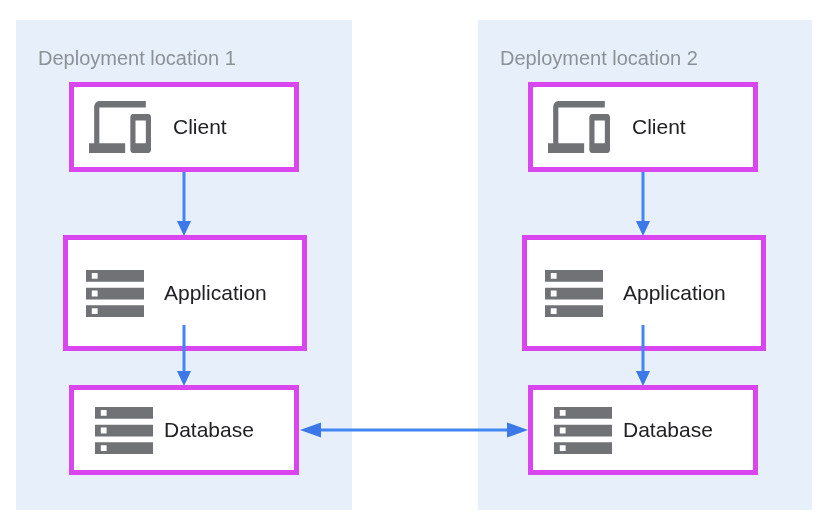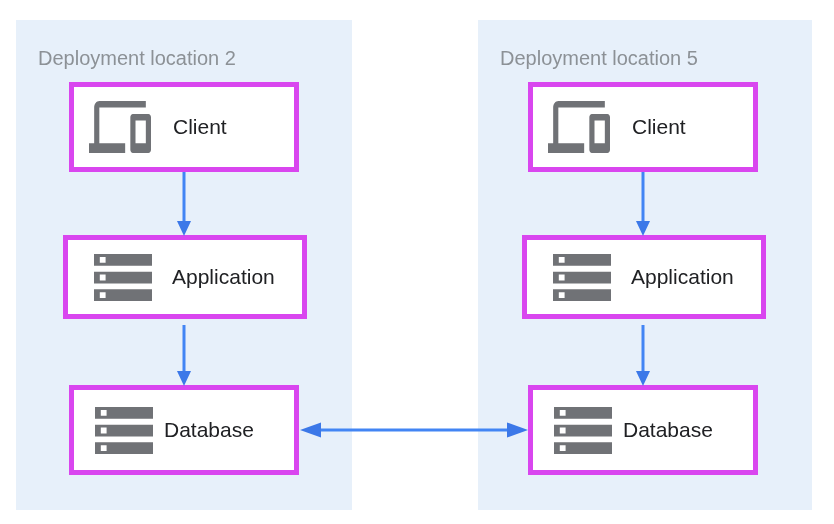--- a/index.html
+++ b/index.html
@@ -34,21 +34,21 @@
   }
   .node {
     position: absolute;
     background: #ffffff;
     border: 5px solid #d946ef;
     box-sizing: border-box;
     display: flex;
     align-items: center;
   }
   .node-client   { width: 230px; height: 90px; padding-left: 15px; }
-  .node-app      { width: 244px; height: 84px; padding-left: 26px; }
+  .node-app      { width: 244px; height: 116px; padding-left: 18px; }
   .node-db       { width: 230px; height: 90px; padding-left: 21px; }
   .node .icon { flex: 0 0 auto; display: block; }
   .node-client .node-label { margin-left: 22px; }
   .node-app .node-label    { margin-left: 20px; }
   .node-db .node-label     { margin-left: 11px; }
   .node-label {
     font-size: 21px;
     color: #202124;
     white-space: nowrap;
   }
@@ -67,25 +67,25 @@
   .arrows line    { stroke: #4285f4; stroke-width: 3; }
   .arrows polygon { fill: #3c78e8; }
   .icon-gray { fill: #707276; }
 </style>
 </head>
 <body>
 
 <div class="canvas">
 
   <div class="region region-1">
-    <div class="region-label">Deployment location 2</div>
+    <div class="region-label">Deployment location 1</div>
   </div>
 
   <div class="region region-2">
-    <div class="region-label">Deployment location 5</div>
+    <div class="region-label">Deployment location 2</div>
   </div>
 
   <div class="node node-client pos-client-1">
     <svg class="icon icon-gray" width="62" height="52" viewBox="0 4 24 16" preserveAspectRatio="none" aria-hidden="true">
       <path d="M4 6h18V4H4c-1.1 0-2 .9-2 2v11H0v3h14v-3H4V6zm19 2h-6c-.55 0-1 .45-1 1v10c0 .55.45 1 1 1h6c.55 0 1-.45 1-1V9c0-.55-.45-1-1-1zm-1 9h-4v-7h4v7z"></path>
     </svg>
     <span class="node-label">Client</span>
   </div>
 
   <div class="node node-app pos-app-1">

